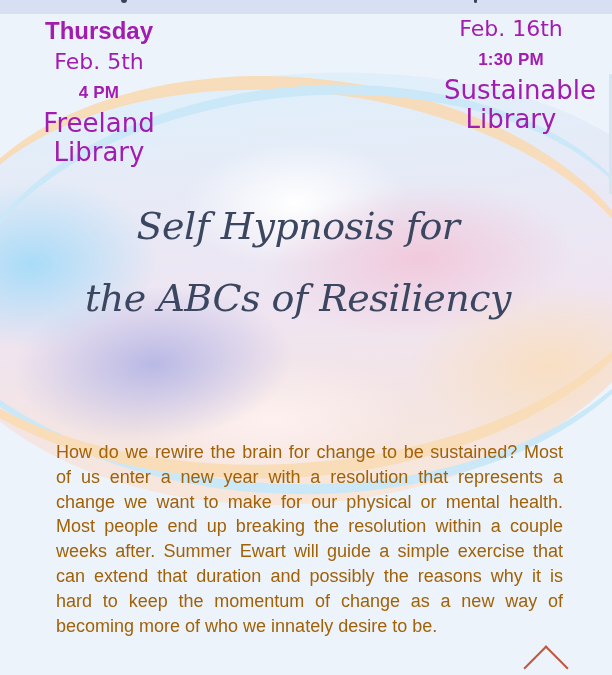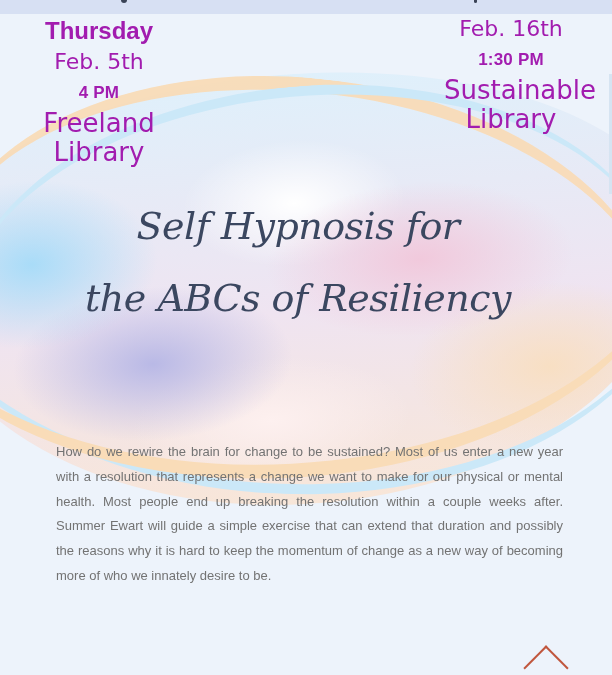--- a/index.html
+++ b/index.html
@@ -28,21 +28,21 @@
   .event.left{left:38px;width:122px;}
   .event.right{left:444px;width:134px;}
   .event .day{font-family:"Liberation Sans",sans-serif;font-weight:600;font-size:24px;line-height:32px;margin-top:1px;}
   .event .date{font-size:22px;line-height:29px;}
   .event .time{font-family:"Liberation Sans",sans-serif;font-weight:900;font-size:17px;line-height:33px;letter-spacing:0.2px;}
   .event .place{font-size:26px;line-height:29px;}
 
   .title{position:absolute;left:52px;top:176px;width:492px;text-align:center;font-family:"DejaVu Serif",serif;font-style:italic;color:#3b4760;font-size:38px;line-height:72px;letter-spacing:-0.5px;}
   .title div{white-space:nowrap;}
 
-  .desc{position:absolute;left:56px;top:426px;width:507px;font-family:"Liberation Sans",sans-serif;font-size:13px;line-height:24.8px;color:#737373;text-align:justify;}
+  .desc{position:absolute;left:56px;top:426px;width:507px;font-family:"Liberation Sans",sans-serif;font-size:18px;line-height:24.8px;color:#a16207;text-align:justify;}
   .corner{position:absolute;left:530px;top:638px;width:30px;height:30px;border-left:2px solid #c0563d;border-top:2px solid #c0563d;transform:rotate(45deg);}
 </style>
 </head>
 <body>
 
 <div class="topband">
   <span class="glyph" style="left:121px"></span>
   <span class="glyph" style="left:474px;width:3px"></span>
 </div>
 

